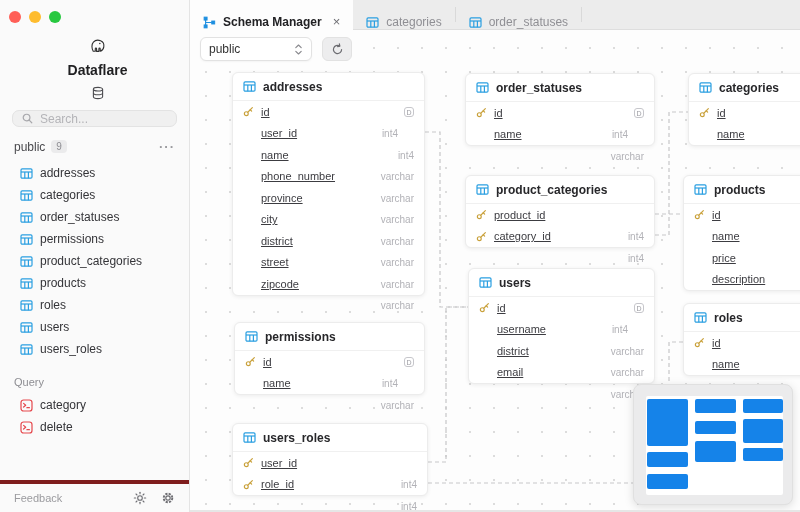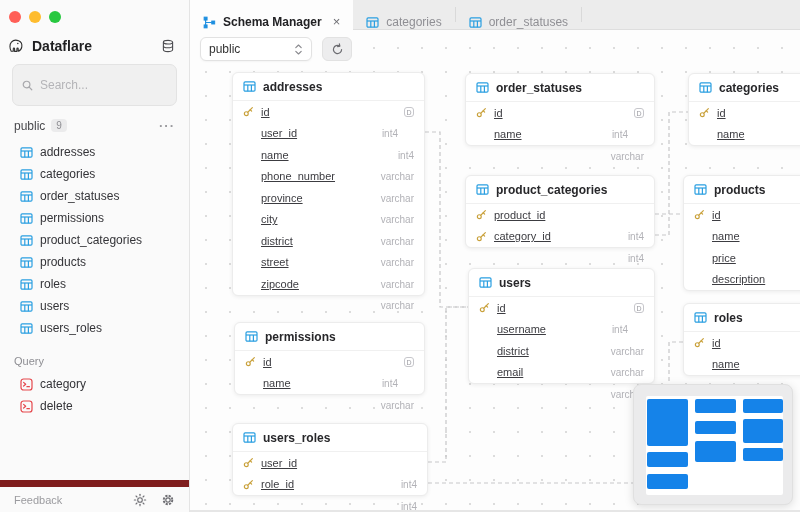--- a/index.html
+++ b/index.html
@@ -3,36 +3,36 @@
 <meta charset="utf-8">
 <style>
   * { margin:0; padding:0; box-sizing:border-box; }
   html,body { width:800px; height:512px; font-family:"Liberation Sans", sans-serif; background:#fff; overflow:hidden; }
   .app { display:flex; width:800px; height:512px; }
 
   
   .sidebar { width:190px; height:512px; background:#fafafa; border-right:1px solid #e4e4e4; display:flex; flex-direction:column; position:relative; }
   .traffic { display:flex; gap:8px; padding:11px 0 0 9px; height:30px; }
   .tl { width:12px; height:12px; border-radius:50%; display:inline-block; }
-  .side-head { display:flex; align-items:center; gap:8px; padding:8px 14px 10px 8px; }
+  .side-head { display:flex; align-items:center; gap:8px; padding:8px 14px 10px 20px;flex-direction:column; }
   .app-name { font-size:14px; font-weight:700; color:#1f1f21; flex:1; }
   .icon-btn { display:flex; align-items:center; justify-content:center; cursor:pointer; }
-  .search { margin:0 12px; height:42px; background:#f0f0f0; border:1px solid #e3e3e3; border-radius:7px; display:flex; align-items:center; gap:6px; padding:0 8px; }
+  .search { margin:0 12px; height:17px; background:#f0f0f0; border:1px solid #e3e3e3; border-radius:7px; display:flex; align-items:center; gap:6px; padding:0 8px; }
   .search input { border:none; outline:none; background:transparent; font-size:12px; color:#555; width:120px; font-family:"Liberation Sans", sans-serif; }
   .search input::placeholder { color:#b4b4b8; }
   .schema-row { display:flex; align-items:center; gap:6px; padding:12px 14px 6px 14px; }
   .schema-name { font-size:12px; color:#49494d; }
   .count-badge { font-size:10px; color:#8d8d92; background:#ebebec; border-radius:4px; padding:1px 5px; }
   .more-dots { margin-left:auto; color:#9a9a9e; font-size:13px; letter-spacing:1px; cursor:pointer; font-weight:700; }
   .side-list { padding:2px 0; }
   .side-item { display:flex; align-items:center; gap:7px; height:22px; padding:0 14px 0 20px; font-size:12px; color:#343438; cursor:pointer; }
   .side-item .lbl { white-space:nowrap; }
   .section-label { font-size:11px; color:#8e8e93; padding:14px 14px 4px 14px; }
   .query-list { padding:2px 0; }
-  .side-footer { margin-top:auto; border-top:7px solid #7f1d1d; height:32px; display:flex; align-items:center; padding:0 14px; gap:14px; }
+  .side-footer { margin-top:auto; border-top:4px solid #7f1d1d; height:32px; display:flex; align-items:center; padding:0 14px; gap:14px; }
   .feedback { font-size:11px; color:#9b9b9f; flex:1; cursor:pointer; }
 
   
   .main { flex:1; display:flex; flex-direction:column; min-width:0; }
   .tabbar { height:30px; background:#ececec; display:flex; align-items:stretch; border-bottom:1px solid #dedede; }
   .tab { display:flex; align-items:flex-end; gap:7px; padding:0 13px; font-size:12px; color:#8f8f94; cursor:pointer; position:relative; }
   .tab.active { background:#fdfdfd; color:#222225; font-weight:700; border-bottom:1px solid #fdfdfd; margin-bottom:-1px; }
   .tab .close { color:#6d6d72; font-size:13px; font-weight:400; margin-left:4px; cursor:pointer; }
   .tab-divider { width:1px; background:#d9d9d9; margin:7px 0; }
 

